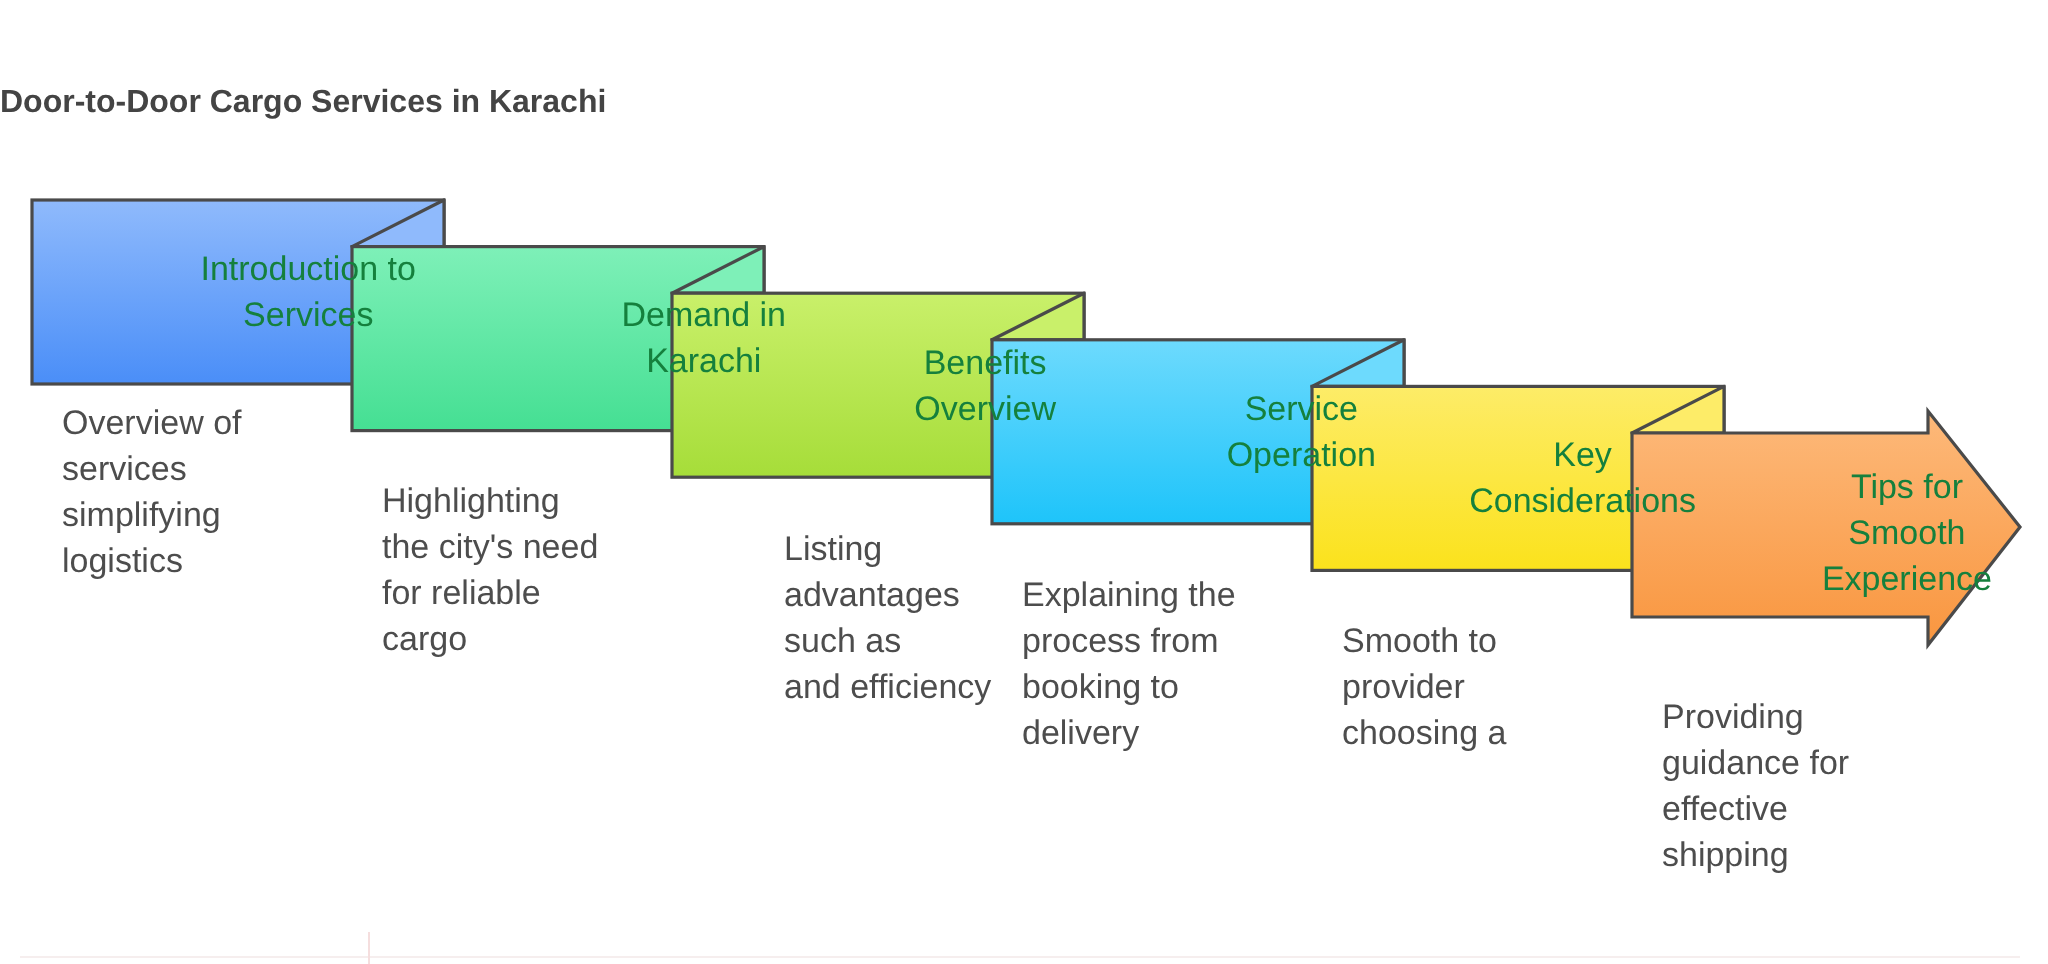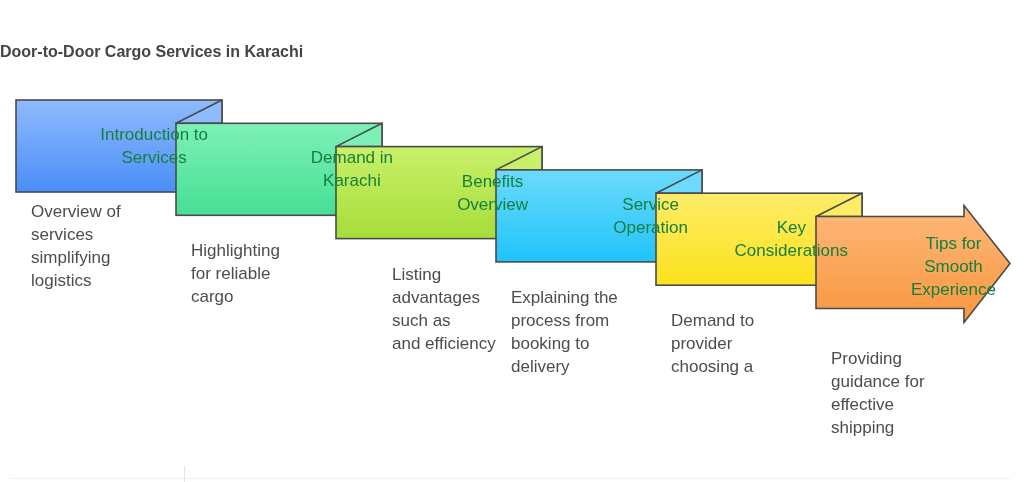--- a/index.html
+++ b/index.html
@@ -137,20 +137,21 @@
       <div>logistics</div>
     </div>
     <div class="step-label" style="left: 176px; top: 123.3px; width: 162px; height: 92px; margin-left: 23px;">
       <div>
         <div>Demand in</div>
         <div>Karachi</div>
       </div>
     </div>
     <div class="step-desc" style="left: 191px; top: 239.3px;">
       <div>Highlighting</div>
+      <div>the city's need</div>
       <div>for reliable</div>
       <div>cargo</div>
     </div>
     <div class="step-label" style="left: 336px; top: 146.6px; width: 160px; height: 92px;">
       <div>
         <div>Benefits</div>
         <div>Overview</div>
       </div>
     </div>
     <div class="step-desc" style="left: 351px; top: 262.6px; margin-left: 41px;">
@@ -171,21 +172,21 @@
       <div>booking to</div>
       <div>delivery</div>
     </div>
     <div class="step-label" style="left: 656px; top: 193.2px; width: 160px; height: 92px;">
       <div>
         <div>Key</div>
         <div>Considerations</div>
       </div>
     </div>
     <div class="step-desc" style="left: 671px; top: 309.2px;">
-      <div>Demand to</div>
+      <div>Smooth to</div>
       <div>provider</div>
       <div>choosing a</div>
     </div>
     <div class="step-label" style="left: 816px; top: 216.5px; width: 148px; height: 100px;">
       <div>
         <div>Tips for</div>
         <div>Smooth</div>
         <div>Experience</div>
       </div>
     </div>

